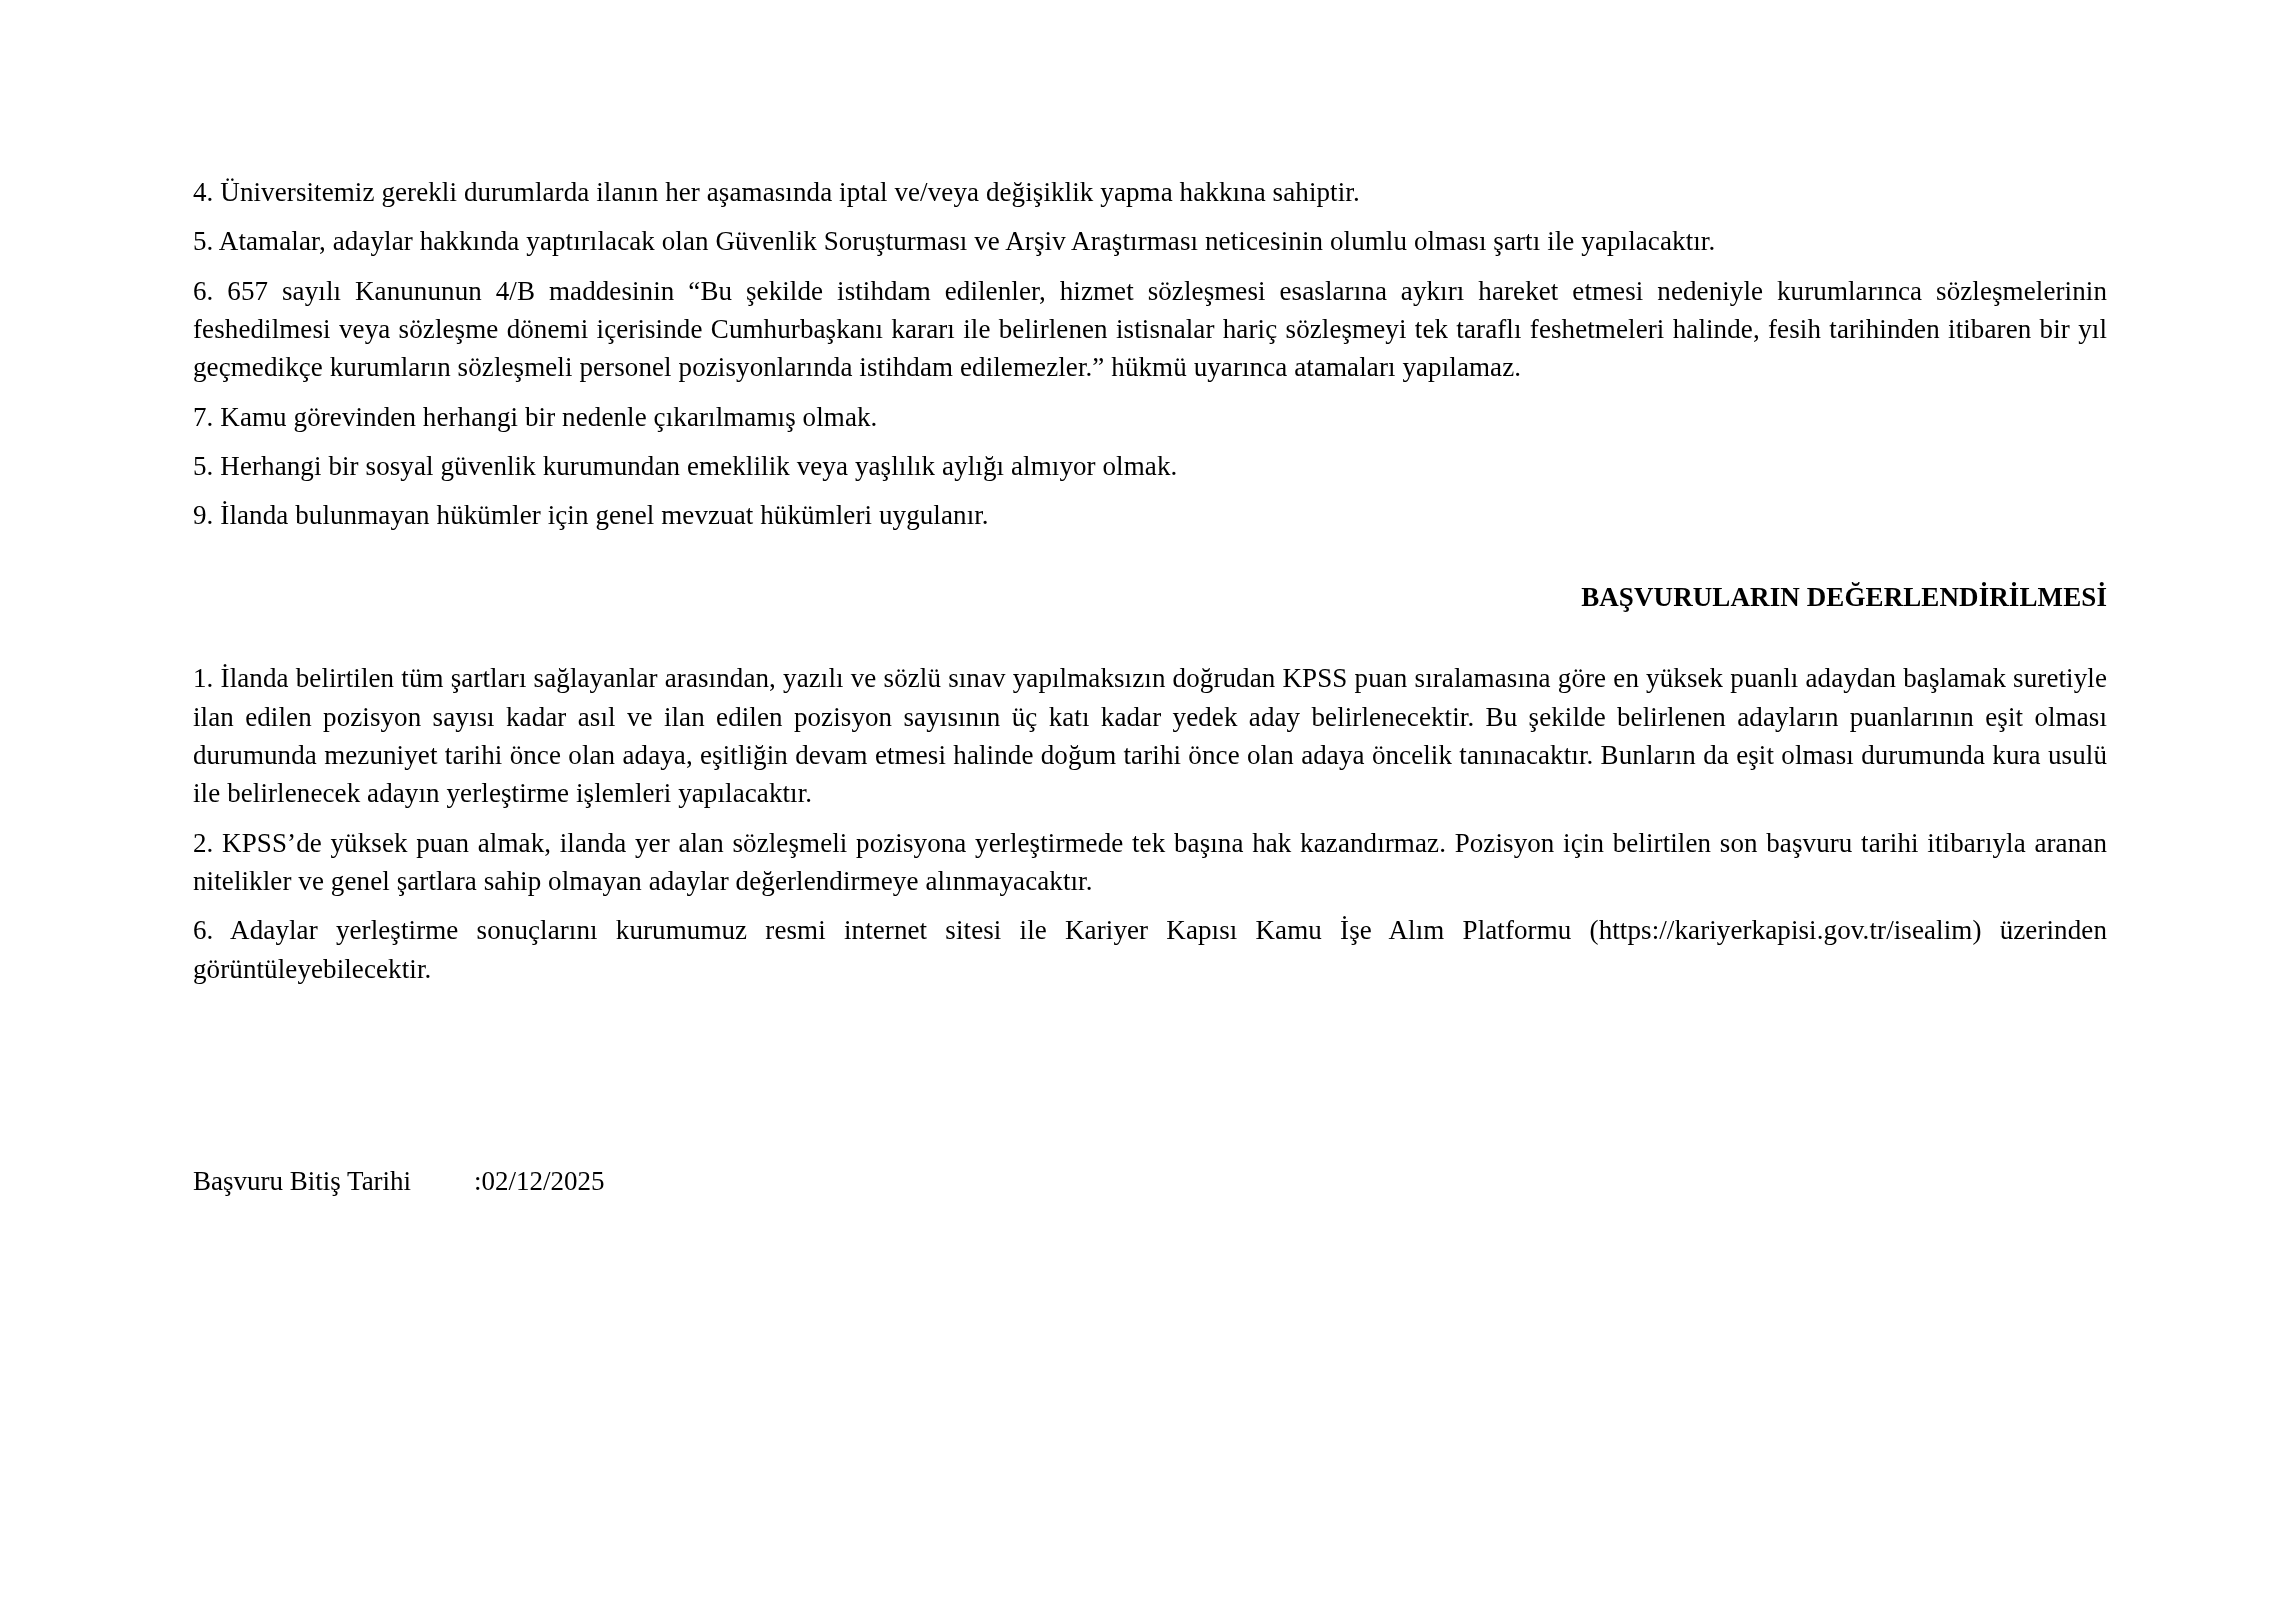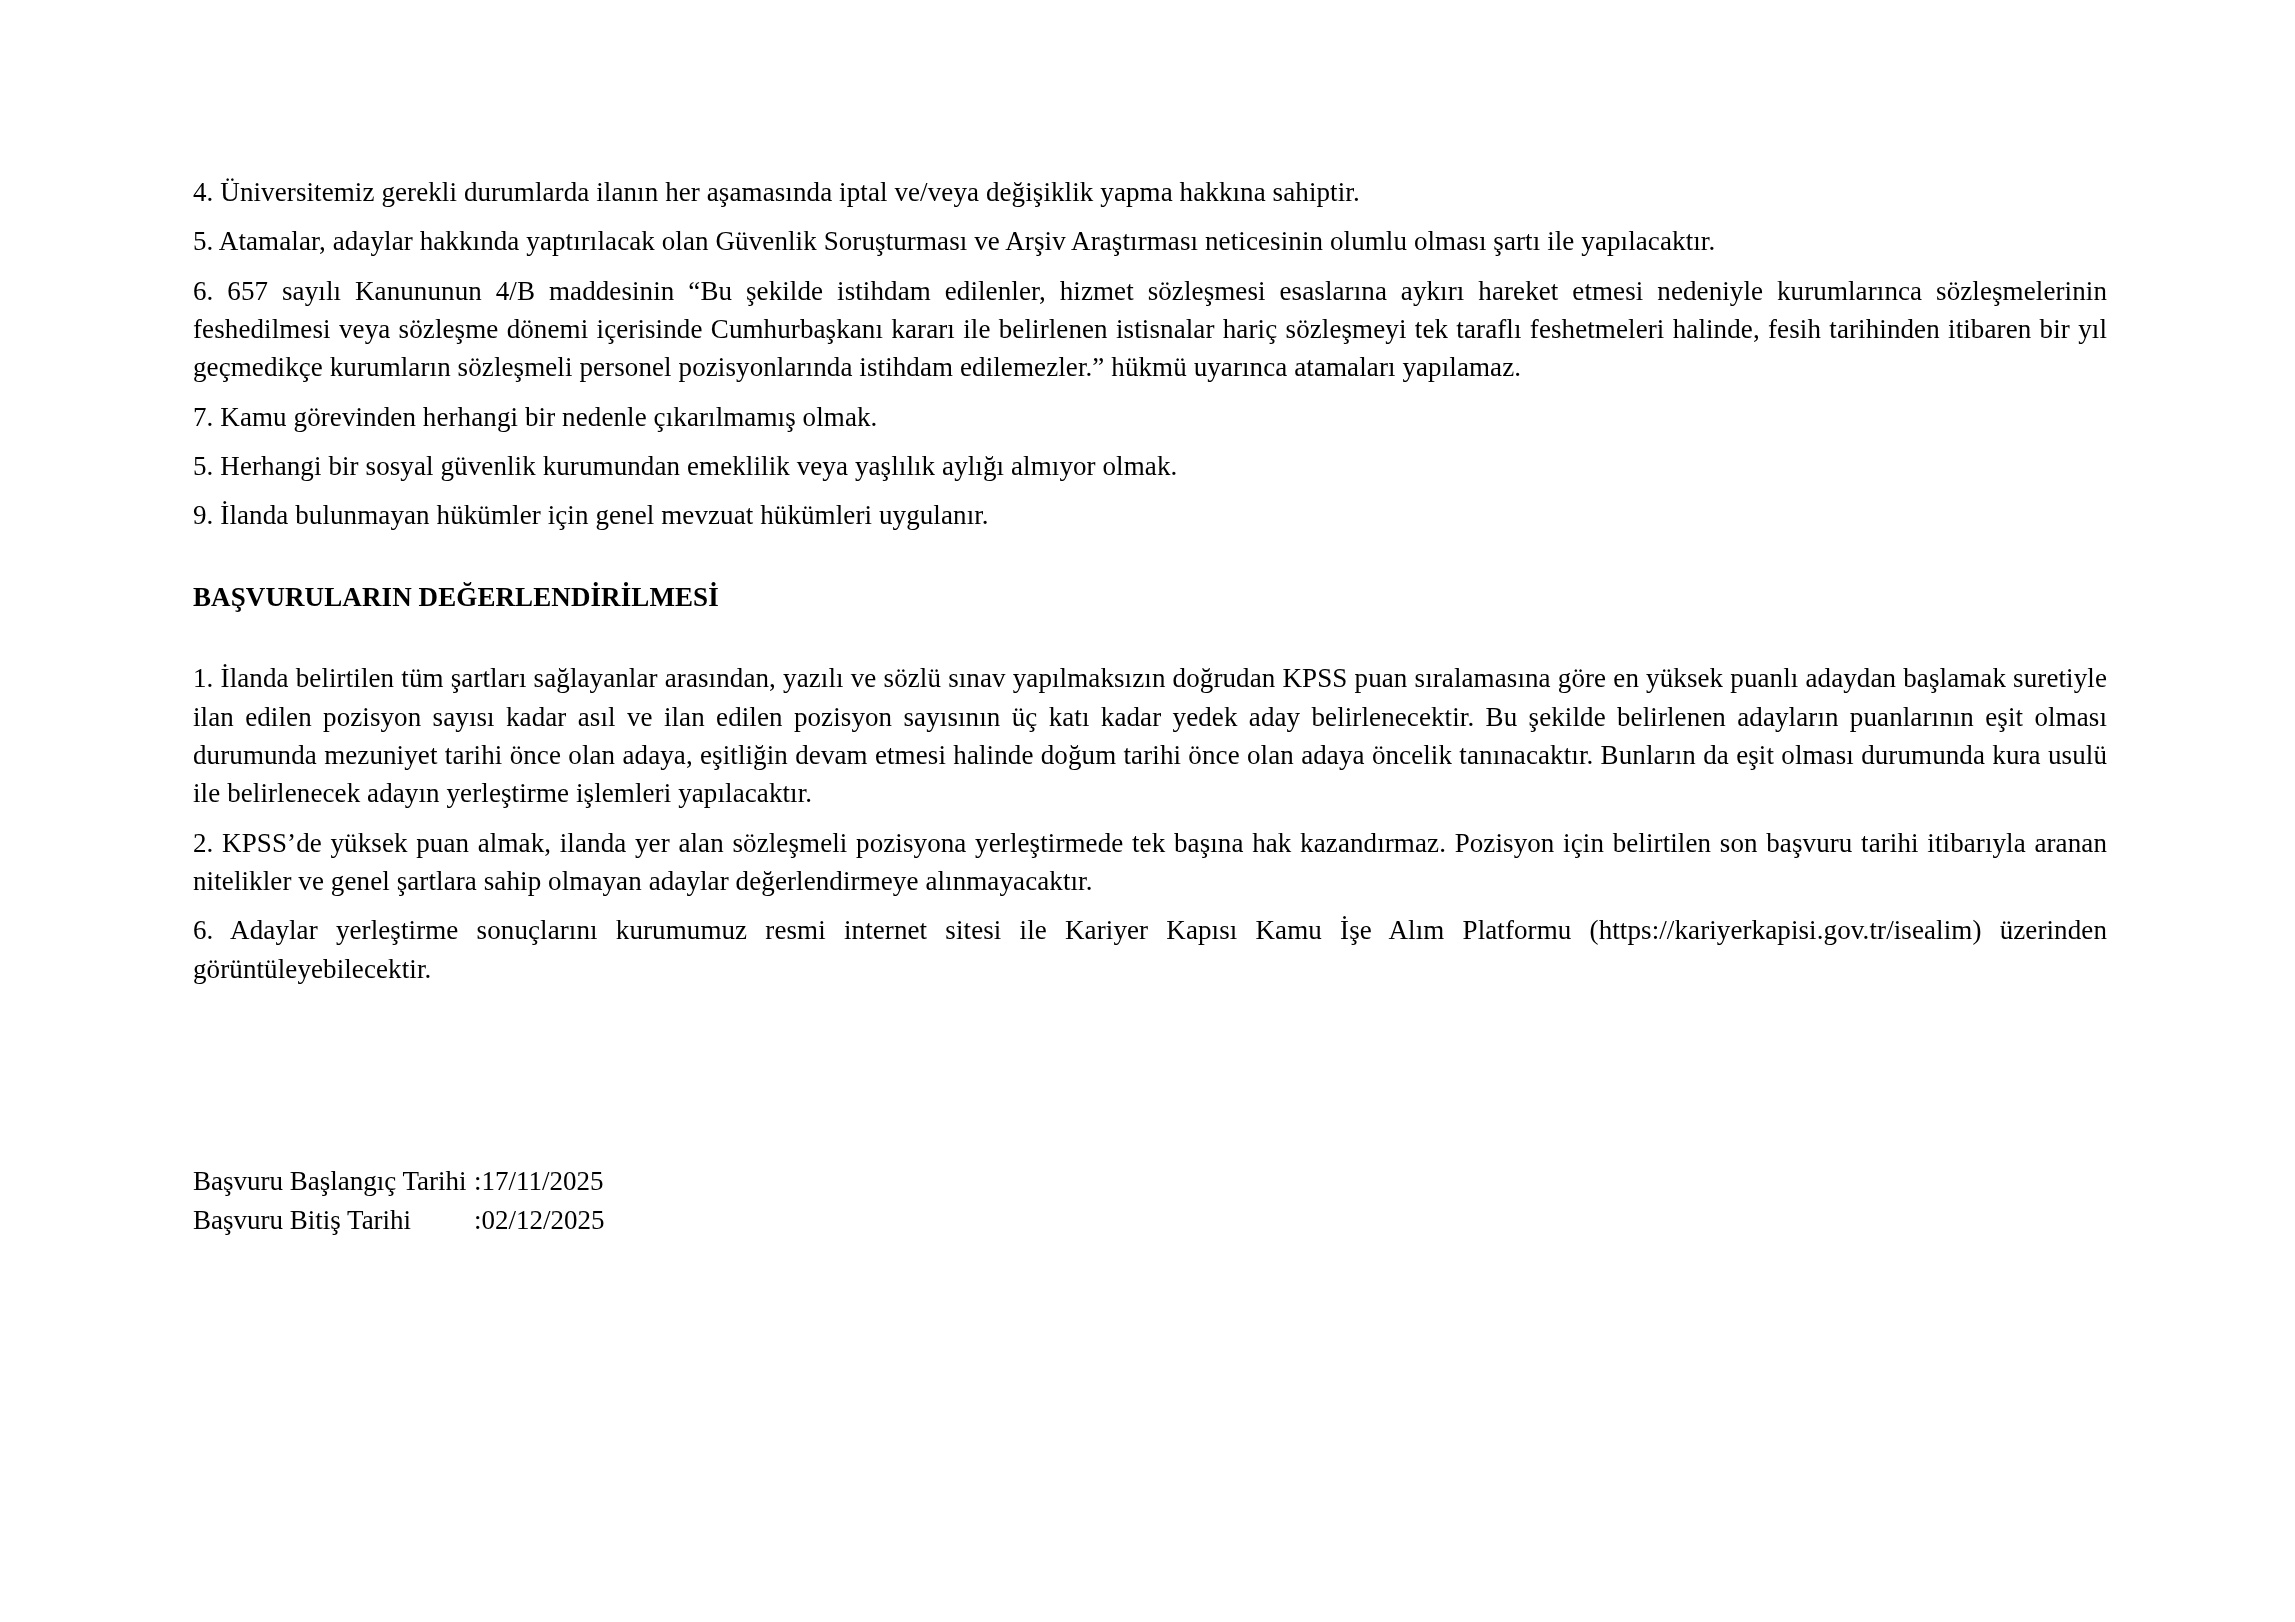--- a/index.html
+++ b/index.html
@@ -41,20 +41,21 @@
     letter-spacing: 0.1px;
   }
 
   h2.section-heading {
     margin: 0;
     padding: 0;
     font-size: 27px;
     font-weight: bold;
     line-height: 1.4;
     letter-spacing: 0.1px;
+    text-align: right;
   }
 
   .spacer-lg { height: 43px; }
   .spacer-md { height: 33px; }
   .spacer-xxl { height: 120px; }
 
   .date-block {
     font-size: 27px;
     line-height: 1.46;
   }
@@ -99,19 +100,18 @@
     <p class="para">2. KPSS’de yüksek puan almak, ilanda yer alan sözleşmeli pozisyona yerleştirmede tek başına hak kazandırmaz. Pozisyon için belirtilen son başvuru tarihi itibarıyla aranan nitelikler ve genel şartlara sahip olmayan adaylar değerlendirmeye alınmayacaktır.</p>
 
     <p class="para">6. Adaylar yerleştirme sonuçlarını kurumumuz resmi internet sitesi ile Kariyer Kapısı Kamu İşe Alım Platformu (https://kariyerkapisi.gov.tr/isealim) üzerinden görüntüleyebilecektir.</p>
 
     <div class="spacer-xxl"></div>
 
 
     <div class="spacer-lg"></div>
 
     <div class="date-block">
-      <span class="date-row"><span class="date-label">Başvuru Başlangıç Tarihi</span><span class="date-value">:17/11/2025</span></span>
       <span class="date-row"><span class="date-label">Başvuru Bitiş Tarihi</span><span class="date-value">:02/12/2025</span></span>
     </div>
 
   </div>
 </div>
 
 
 </body></html>

